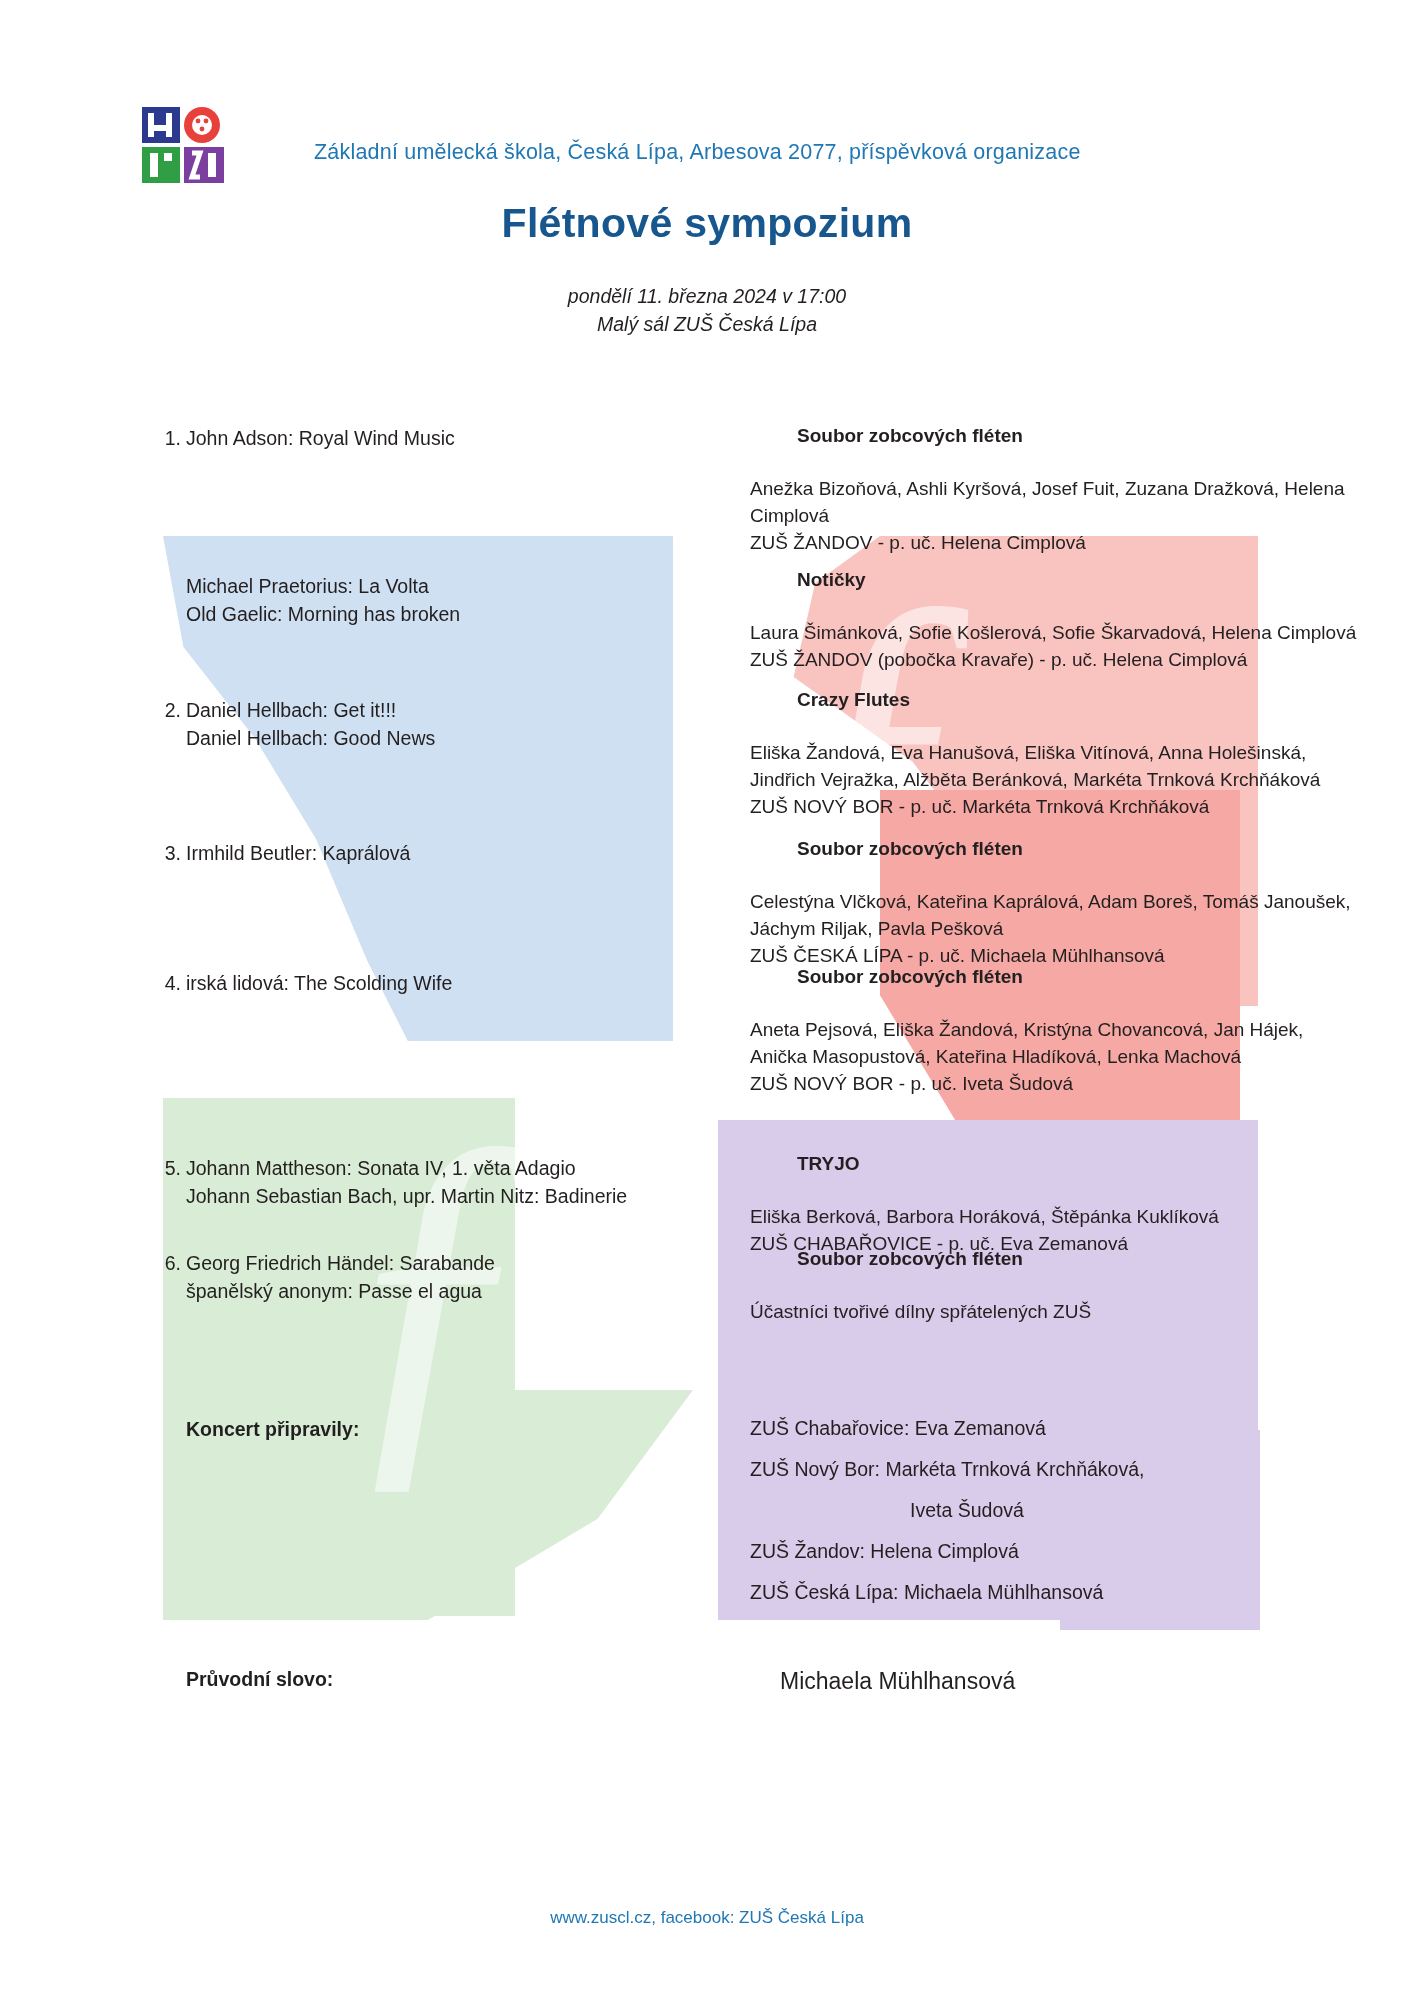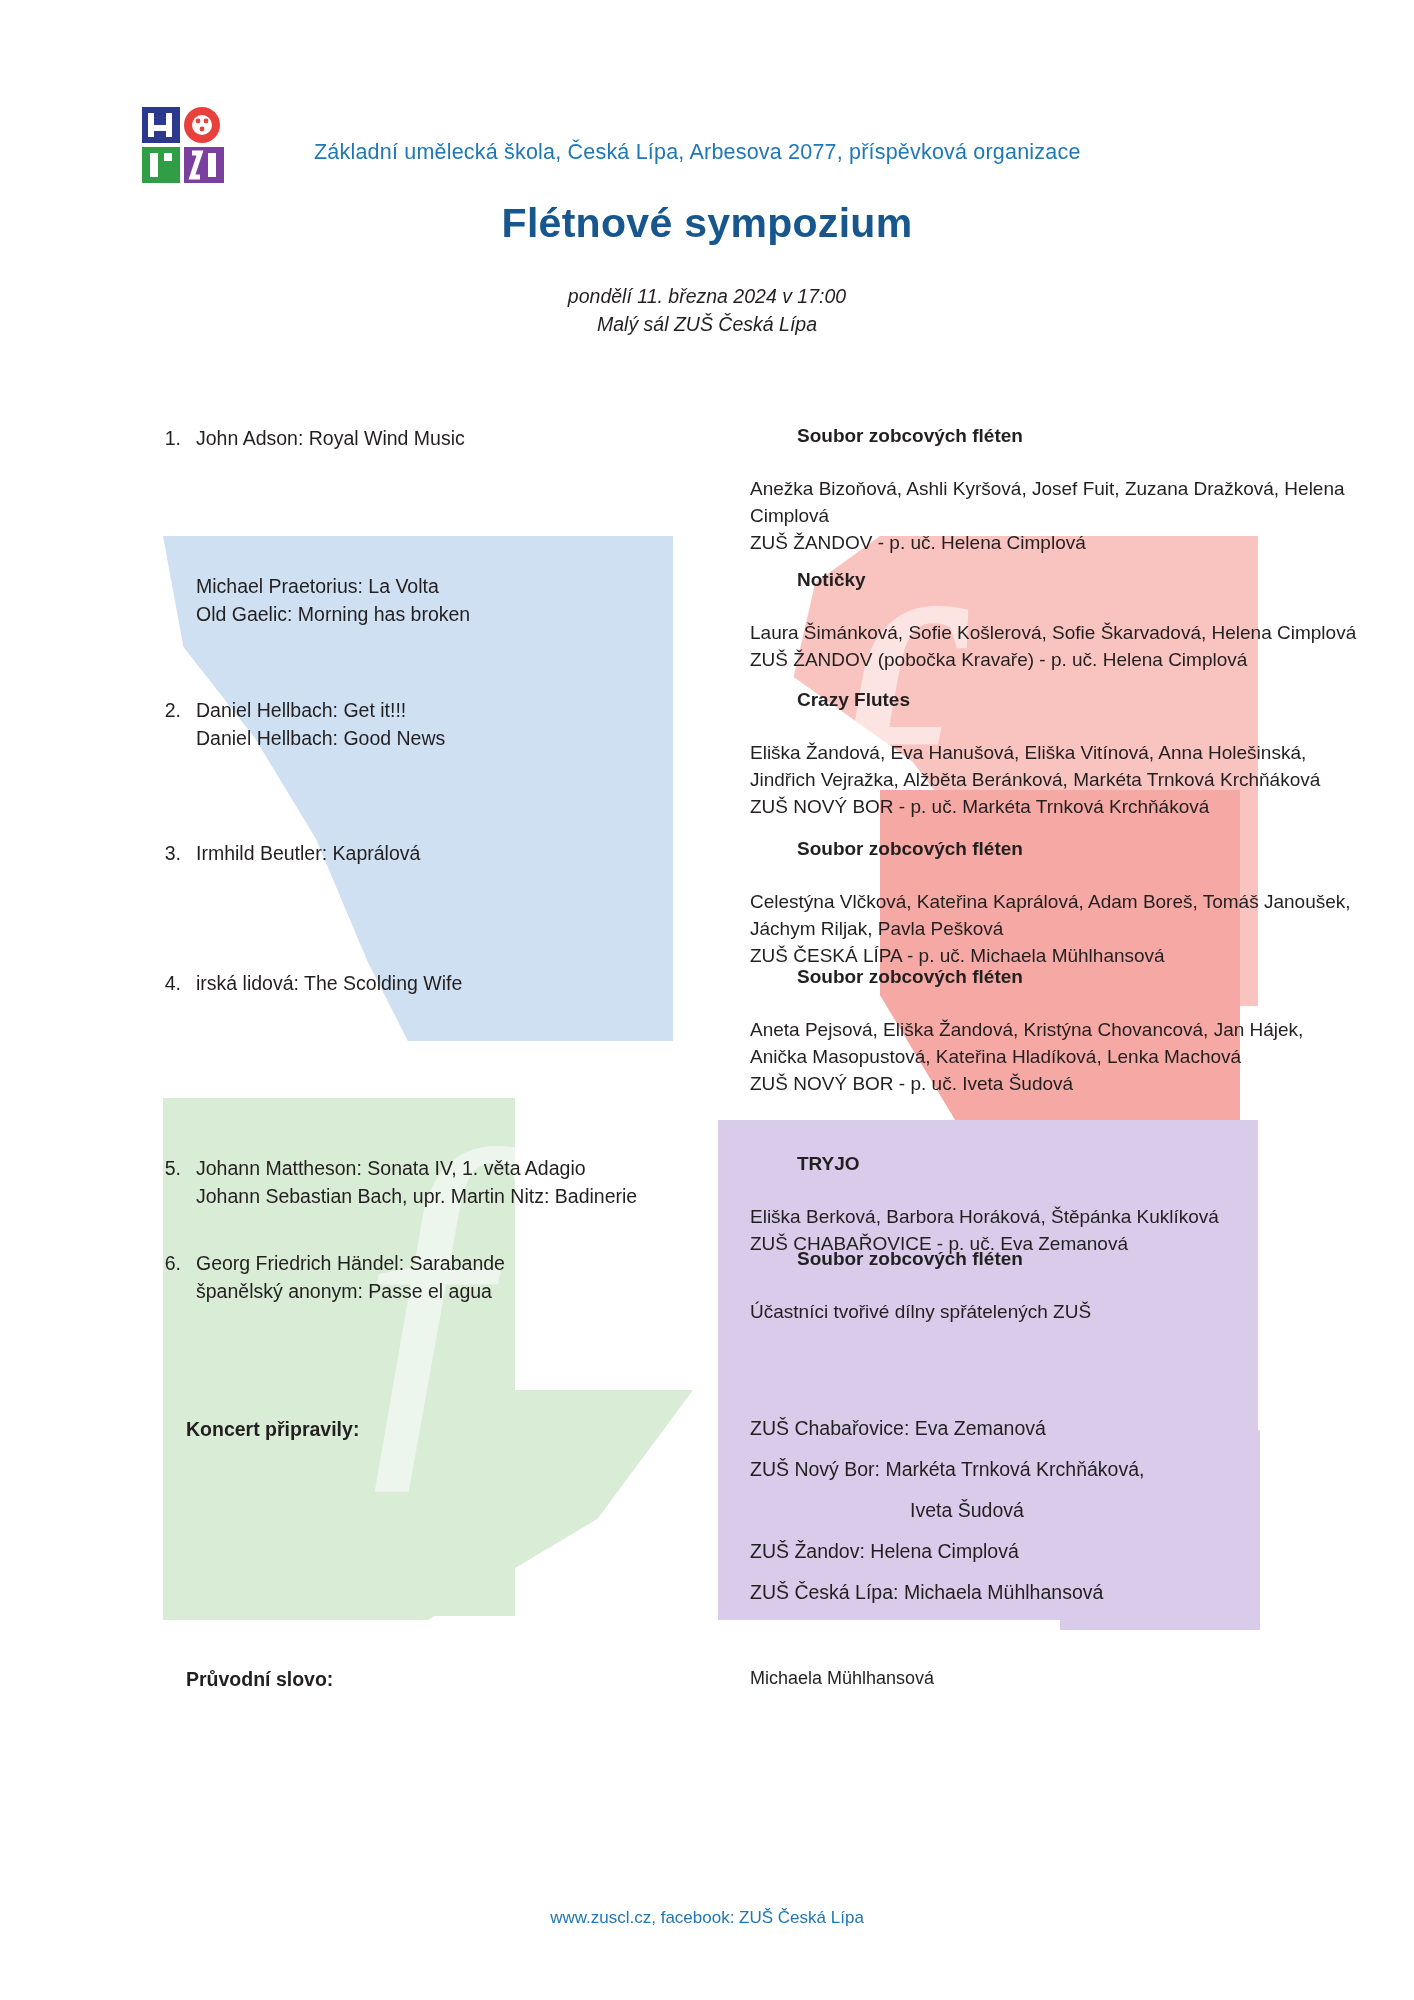--- a/index.html
+++ b/index.html
@@ -157,21 +157,20 @@
   }
   .left-col .num {
     position: absolute;
     left: -33px;
     top: 0;
     width: 28px;
     text-align: right;
   }
   .left-col .piece {
     display: block;
-    margin-left: 10px;
   }
   .right-col {
     position: absolute;
     left: 750px;
     width: 610px;
     font-size: 19px;
     line-height: 1.42;
   }
   .ens-name {
     font-weight: bold;
@@ -206,23 +205,23 @@
   }
   .host-label {
     position: absolute;
     left: 186px;
     top: 1668px;
     font-size: 19.5px;
     font-weight: bold;
   }
   .host-name {
     position: absolute;
-    left: 750px;
+    left: 780px;
     top: 1668px;
-    font-size: 18px;
+    font-size: 23px;
   }
 
   
   .footer {
     position: absolute;
     left: 0;
     right: 0;
     top: 1908px;
     text-align: center;
     font-size: 17px;

